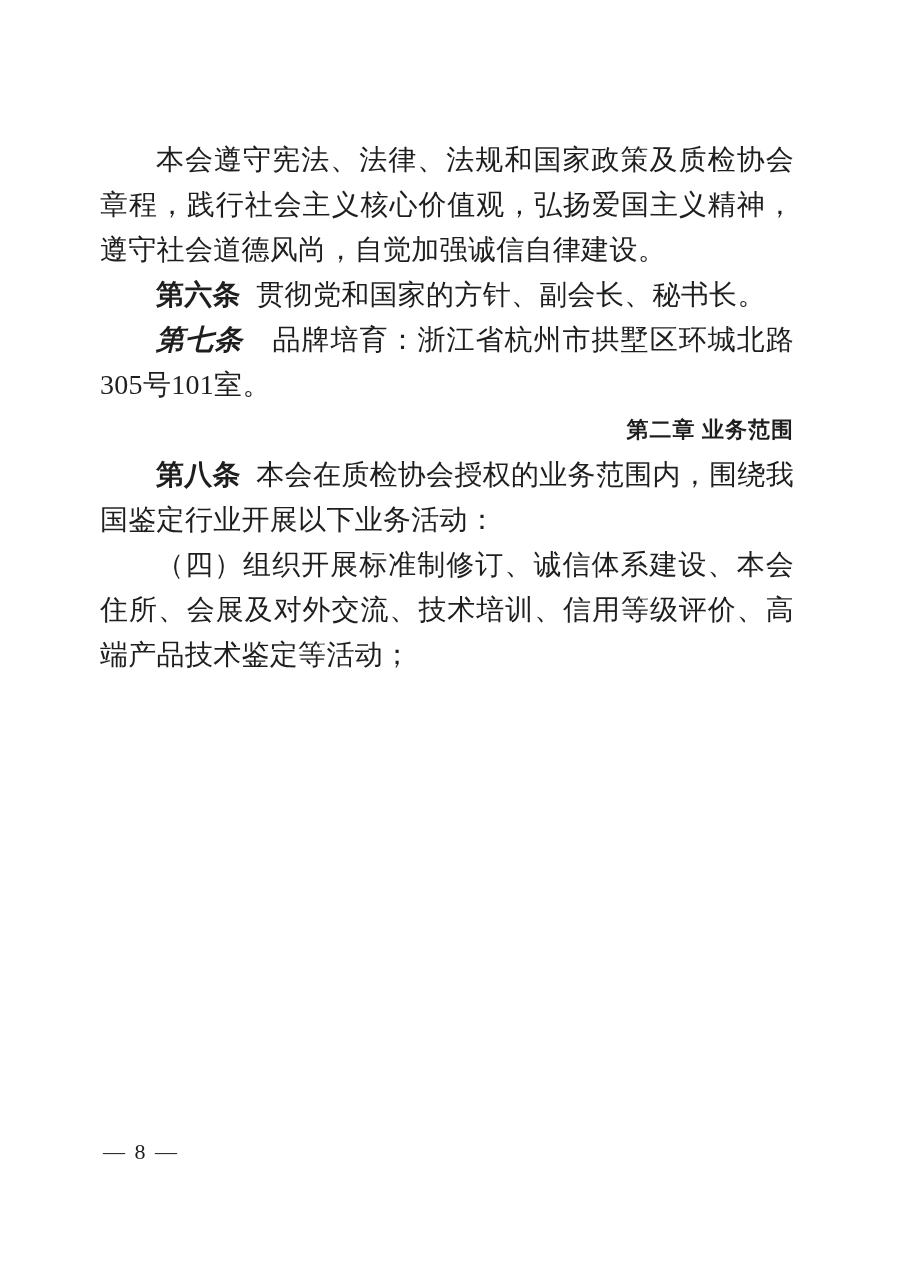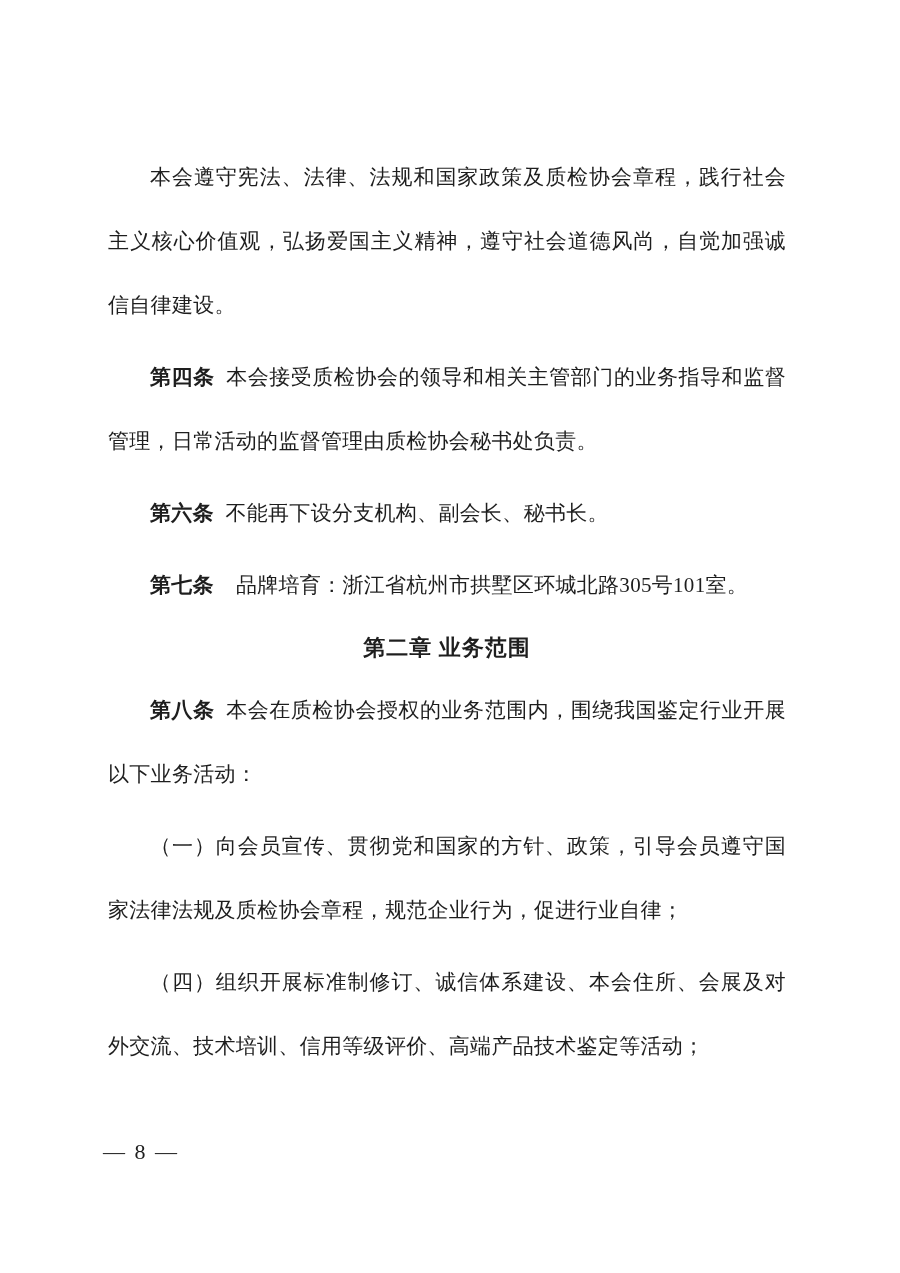--- a/index.html
+++ b/index.html
@@ -16,40 +16,41 @@
     font-family: "Liberation Serif", "DejaVu Serif", serif;
     overflow: hidden;
   }
   .content {
     position: absolute;
     left: 100px;
     top: 137px;
     width: 694px;
   }
   .para {
-    margin: 8px;
-    font-size: 21px;
-    line-height: 64px;
+    margin: 0;
+    font-size: 28px;
+    line-height: 45px;
     text-align: justify;
     text-indent: 2em;
     letter-spacing: 0.3px;
   }
   .lead {
     font-weight: 700;
     margin-right: 0.55em;
   }
   .lead-wide {
     margin-right: 1.05em;
+    font-style: italic;
   }
   .chapter-heading {
     margin: 0;
     font-size: 22px;
     line-height: 45px;
     font-weight: 700;
-    text-align: center;
+    text-align: right;
     text-indent: 0;
     letter-spacing: 1px;
   }
   .footer {
     position: absolute;
     left: 103px;
     top: 1138px;
     font-size: 22px;
     line-height: 28px;
     letter-spacing: 2px;
@@ -57,32 +58,30 @@
   }
 </style>
 </head>
 <body>
 
 <div class="page">
   <div class="content">
 
     <p class="para"><span>本会遵守宪法、法律、法规和国家政策及质检协会章程，践行社会主义核心价值观，弘扬爱国主义精神，遵守社会道德风尚，自觉加强诚信自律建设。</span></p>
 
-    <p class="para"><span class="lead">第四条</span><span>本会接受质检协会的领导和相关主管部门的业务指导和监督管理，日常活动的监督管理由质检协会秘书处负责。</span></p>
 
 
-    <p class="para"><span class="lead">第六条</span><span>不能再下设分支机构、副会长、秘书长。</span></p>
+    <p class="para"><span class="lead">第六条</span><span>贯彻党和国家的方针、副会长、秘书长。</span></p>
 
     <p class="para"><span class="lead lead-wide">第七条</span><span>品牌培育：浙江省杭州市拱墅区环城北路305号101室。</span></p>
 
     <p class="para chapter-heading">第二章 业务范围</p>
 
     <p class="para"><span class="lead">第八条</span><span>本会在质检协会授权的业务范围内，围绕我国鉴定行业开展以下业务活动：</span></p>
 
-    <p class="para"><span>（一）向会员宣传、贯彻党和国家的方针、政策，引导会员遵守国家法律法规及质检协会章程，规范企业行为，促进行业自律；</span></p>
 
 
 
     <p class="para"><span>（四）组织开展标准制修订、诚信体系建设、本会住所、会展及对外交流、技术培训、信用等级评价、高端产品技术鉴定等活动；</span></p>
 
   </div>
 
   <div class="footer">— 8 —</div>
 </div>
 

